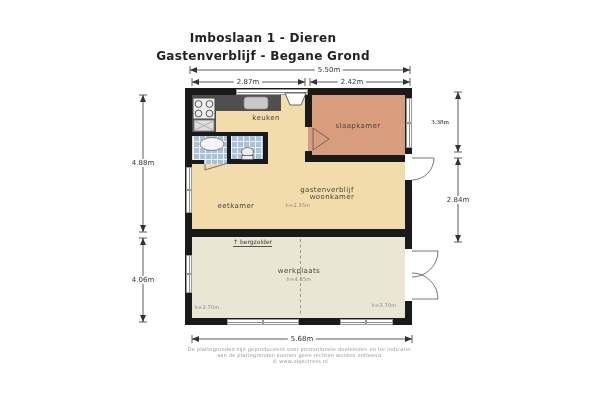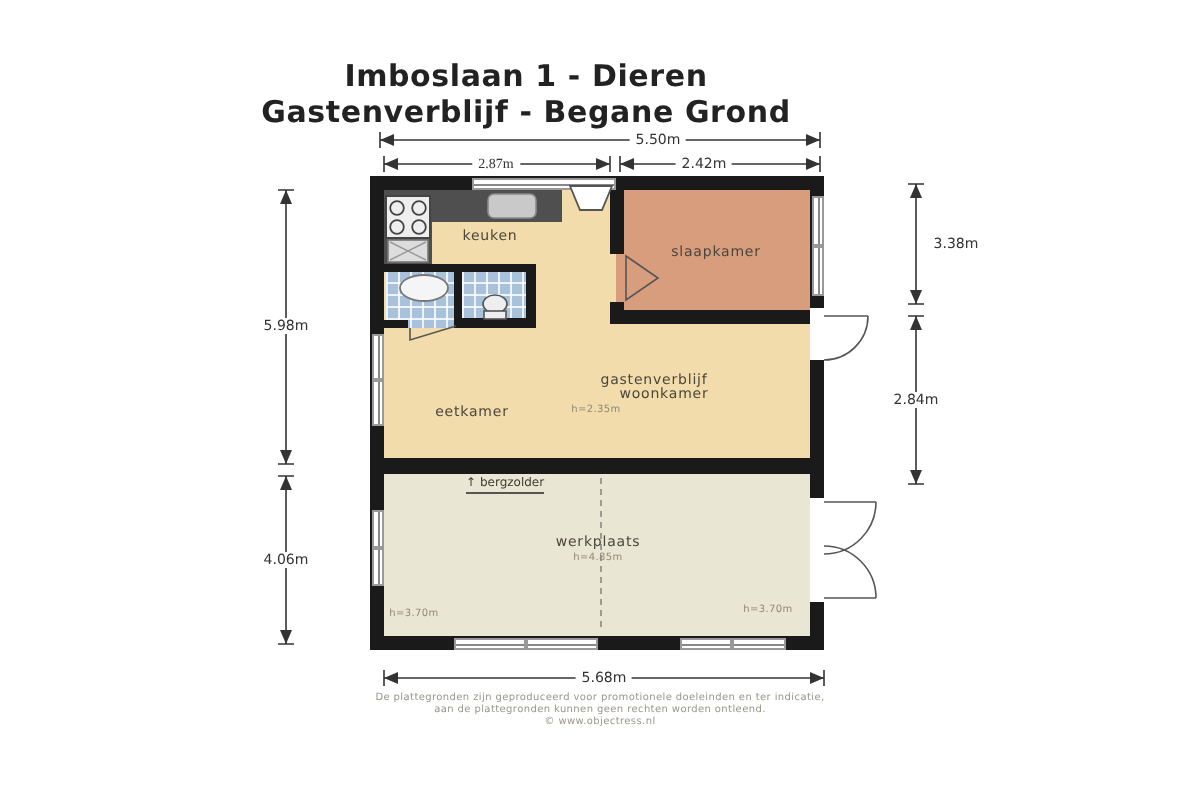--- a/index.html
+++ b/index.html
@@ -1,18 +1,18 @@
 <!DOCTYPE html>
 <html><head>
 <meta charset="utf-8">
 <style>
   html,body{margin:0;padding:0;background:#fff;}
   #canvas{position:relative;width:600px;height:400px;background:#fff;overflow:hidden;
           font-family:"DejaVu Sans",sans-serif;}
-  .ttl{position:absolute;width:526px;text-align:center;font-size:15px;font-weight:bold;
+  .ttl{position:absolute;width:526px;text-align:center;font-size:12px;font-weight:bold;
        color:#222;letter-spacing:.3px;line-height:11px;}
   .lbl{position:absolute;font-size:7px;color:#4a463c;letter-spacing:.4px;
        transform:translate(-50%,-50%);white-space:nowrap;}
   .hlbl{position:absolute;font-size:5px;color:#8f897a;letter-spacing:.2px;
         transform:translate(-50%,-50%);white-space:nowrap;}
   .dim{position:absolute;font-size:7px;color:#333;background:#fff;padding:0 3px;
        transform:translate(-50%,-50%);white-space:nowrap;z-index:7;}
   .wall{position:absolute;background:#1a1a1a;z-index:3;}
   .floor{position:absolute;z-index:1;}
   .tiles{position:absolute;z-index:2;background-color:#a9c2dc;
@@ -131,29 +131,29 @@
       <line x1="192" y1="339" x2="412" y2="339" marker-start="url(#ah)" marker-end="url(#ah)"></line>
 
       <path d="M190,66 V74 M410,66 V74 M192,78 V86 M305,78 V86 M310,78 V86 M410,78 V86
                M139,95 H147 M139,232 H147 M139,238 H147 M139,322 H147
                M454,92 H462 M454,152 H462 M454,158 H462 M454,242 H462
                M192,335 V343 M412,335 V343"></path>
     </g>
   </svg>
 
   <div class="dim" style="left:300px;top:70px;margin-left:29px;">5.50m</div>
-  <div class="dim" style="left:248px;top:82px;font-family:Liberation Serif, serif;">2.87m</div>
+  <div class="dim" style="left:248px;top:82px;">2.87m</div>
   <div class="dim" style="left:352px;top:82px;">2.42m</div>
-  <div class="dim" style="left:143px;top:163px;">5.98m</div>
+  <div class="dim" style="left:143px;top:163px;">4.88m</div>
   <div class="dim" style="left:143px;top:280px;">4.06m</div>
-  <div class="dim" style="left:478px;top:122px;">3.38m</div>
+  <div class="dim" style="left:440px;top:122px;font-family:Liberation Serif, serif;">3.38m</div>
   <div class="dim" style="left:458px;top:200px;">2.84m</div>
   <div class="dim" style="left:302px;top:339px;">5.68m</div>
 
-  <div class="lbl z6" style="left:245px;top:118px;text-align:center;">keuken</div>
+  <div class="lbl z6" style="left:266px;top:118px;text-align:center;">keuken</div>
   <div class="lbl z6" style="left:358px;top:126px;">slaapkamer</div>
   <div class="lbl z6" style="left:236px;top:206px;">eetkamer</div>
   <div class="lbl z6" style="left:302px;top:190px;margin-left:25px;">gastenverblijf</div>
   <div class="lbl z6" style="left:332px;top:197px;">woonkamer</div>
   <div class="hlbl z6" style="left:298px;top:205px;">h=2.35m</div>
   <div class="lbl z6" style="left:299px;top:271px;text-align:center;">werkplaats</div>
   <div class="hlbl z6" style="left:299px;top:279px;">h=4.85m</div>
   <div class="hlbl z6" style="left:207px;top:307px;">h=3.70m</div>
   <div class="hlbl z6" style="left:384px;top:305px;">h=3.70m</div>
 

